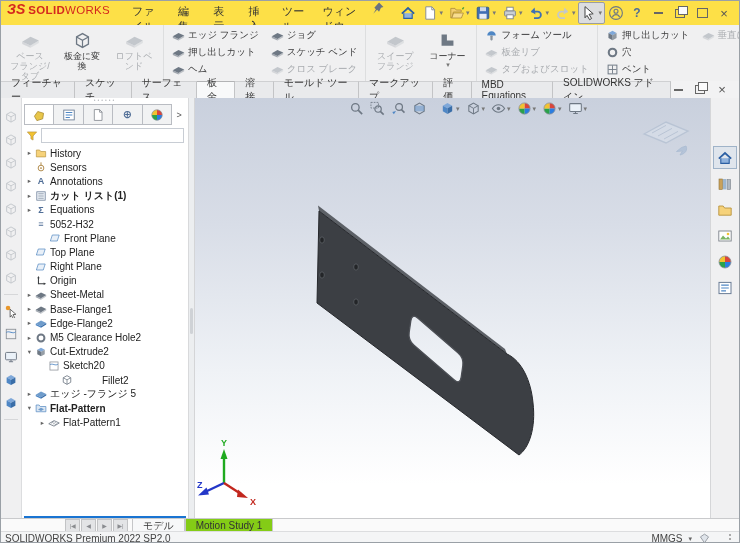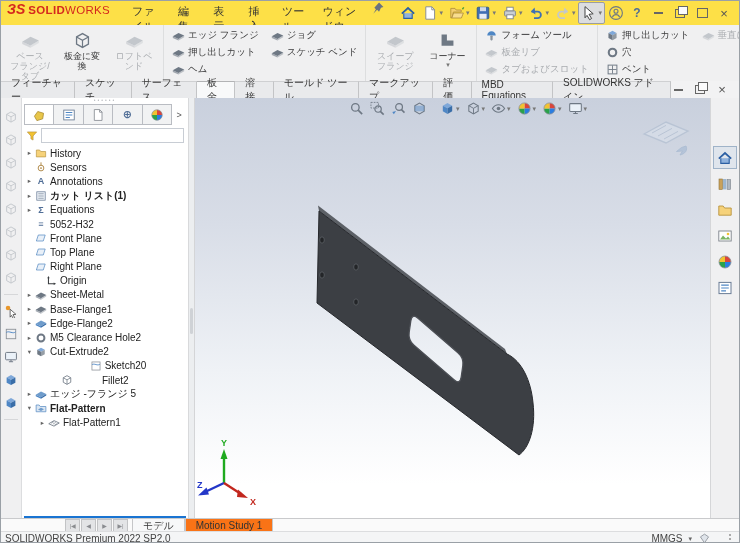--- a/index.html
+++ b/index.html
@@ -87,21 +87,21 @@
   #watermark{position:absolute;right:16px;top:18px;opacity:.55;}
   
   #rightstrip{width:28px;background:#f0f0f1;border-left:1px solid #d5d6d8;display:flex;flex-direction:column;align-items:center;padding-top:48px;gap:3px;}
   .rsbtn{width:22px;height:21px;display:flex;align-items:center;justify-content:center;border:1px solid transparent;}
   .rsbtn .icw{width:16px;height:16px;}
   .rsbtn.pressed{background:#dfe5ec;border-color:#9fb3c8;}
   
   #bottomtabs{position:absolute;left:0;top:517px;width:100%;height:13px;background:#fafafa;border-top:1px solid #c9cacc;display:flex;align-items:stretch;}
   #tabnav{display:flex;align-items:center;gap:1px;margin-left:64px;}
   .navbtn{width:13px;height:11px;background:#e3e4e6;border:1px solid #c2c3c5;color:#8a8c90;font-size:6px;display:flex;align-items:center;justify-content:center;}
-  .mtab{padding:0 10px;font-size:10px;display:flex;align-items:center;border-right:1px solid #c5c6c8;border-left:1px solid #c5c6c8;background:#f97316;color:#333;}
+  .mtab{padding:0 10px;font-size:10px;display:flex;align-items:center;border-right:1px solid #c5c6c8;border-left:1px solid #c5c6c8;background:#84cc16;color:#333;}
   .mtab.active{background:#f7f8f9;}
   #statusbar{position:absolute;left:0;top:530px;width:100%;height:13px;background:#f4f5f6;border-top:1px solid #dcdddf;
              display:flex;align-items:center;font-size:10px;color:#444;}
   #status-left{margin-left:4px;}
   #status-right{margin-left:auto;display:flex;align-items:center;gap:6px;margin-right:8px;}
   #units-caret{font-size:7px;color:#666;}
   #gem{width:13px;height:13px;}
   #grip{width:8px;height:8px;border-right:2px dotted #aaa;border-bottom:2px dotted #aaa;margin-left:4px;}
 </style>
 </head>
@@ -459,20 +459,28 @@
             <span class="lbl">ジョグ</span>
           </div>
           <div class="rb-small">
             <span class="icw">
               <svg class="ic" viewBox="0 0 16 16">
                 <use href="#s-sheet"></use>
               </svg>
             </span>
             <span class="lbl">スケッチ ベンド</span>
           </div>
+          <div class="rb-small disabled">
+            <span class="icw dis">
+              <svg class="ic" viewBox="0 0 16 16">
+                <use href="#s-sheet"></use>
+              </svg>
+            </span>
+            <span class="lbl">クロス ブレーク</span>
+          </div>
         </div>
       </div>
       <div class="rgroup">
         <div class="rb-large disabled">
           <span class="icw dis">
             <svg class="ic" viewBox="0 0 16 16">
               <use href="#s-sheet"></use>
             </svg>
           </span>
           <span class="lbl">スイープ
@@ -706,21 +714,21 @@
           <div class="trow" style="padding-left: 2px;">
             <span class="tarr">▸</span>
             <span class="icw glyph">Σ</span>
             <span>Equations</span>
           </div>
           <div class="trow" style="padding-left: 2px;">
             <span class="tarr"></span>
             <span class="icw glyph">≡</span>
             <span>5052-H32</span>
           </div>
-          <div class="trow" style="padding-left: 2px;">
+          <div class="trow" style="padding-left: 16px;">
             <span class="tarr"></span>
             <span class="icw">
               <svg class="ic" viewBox="0 0 16 16">
                 <use href="#s-plane"></use>
               </svg>
             </span>
             <span>Front Plane</span>
           </div>
           <div class="trow" style="padding-left: 2px;">
             <span class="tarr"></span>
@@ -733,21 +741,21 @@
           </div>
           <div class="trow" style="padding-left: 2px;">
             <span class="tarr"></span>
             <span class="icw">
               <svg class="ic" viewBox="0 0 16 16">
                 <use href="#s-plane"></use>
               </svg>
             </span>
             <span>Right Plane</span>
           </div>
-          <div class="trow" style="padding-left: 12px;">
+          <div class="trow" style="padding-left: 2px;">
             <span class="tarr"></span>
             <span class="icw">
               <svg class="ic" viewBox="0 0 16 16">
                 <use href="#s-origin"></use>
               </svg>
             </span>
             <span>Origin</span>
           </div>
           <div class="trow" style="padding-left: 2px;">
             <span class="tarr">▸</span>
@@ -787,21 +795,21 @@
           </div>
           <div class="trow" style="padding-left: 2px;">
             <span class="tarr">▾</span>
             <span class="icw">
               <svg class="ic" viewBox="0 0 16 16">
                 <use href="#s-cut"></use>
               </svg>
             </span>
             <span>Cut-Extrude2</span>
           </div>
-          <div class="trow" style="padding-left: 15px; justify-content: center;">
+          <div class="trow" style="padding-left: 15px;">
             <span class="tarr"></span>
             <span class="icw">
               <svg class="ic" viewBox="0 0 16 16">
                 <use href="#s-sketch"></use>
               </svg>
             </span>
             <span>Sketch20</span>
           </div>
           <div class="trow" style="padding-left: 2px; gap: 26px;">
             <span class="tarr"></span>

